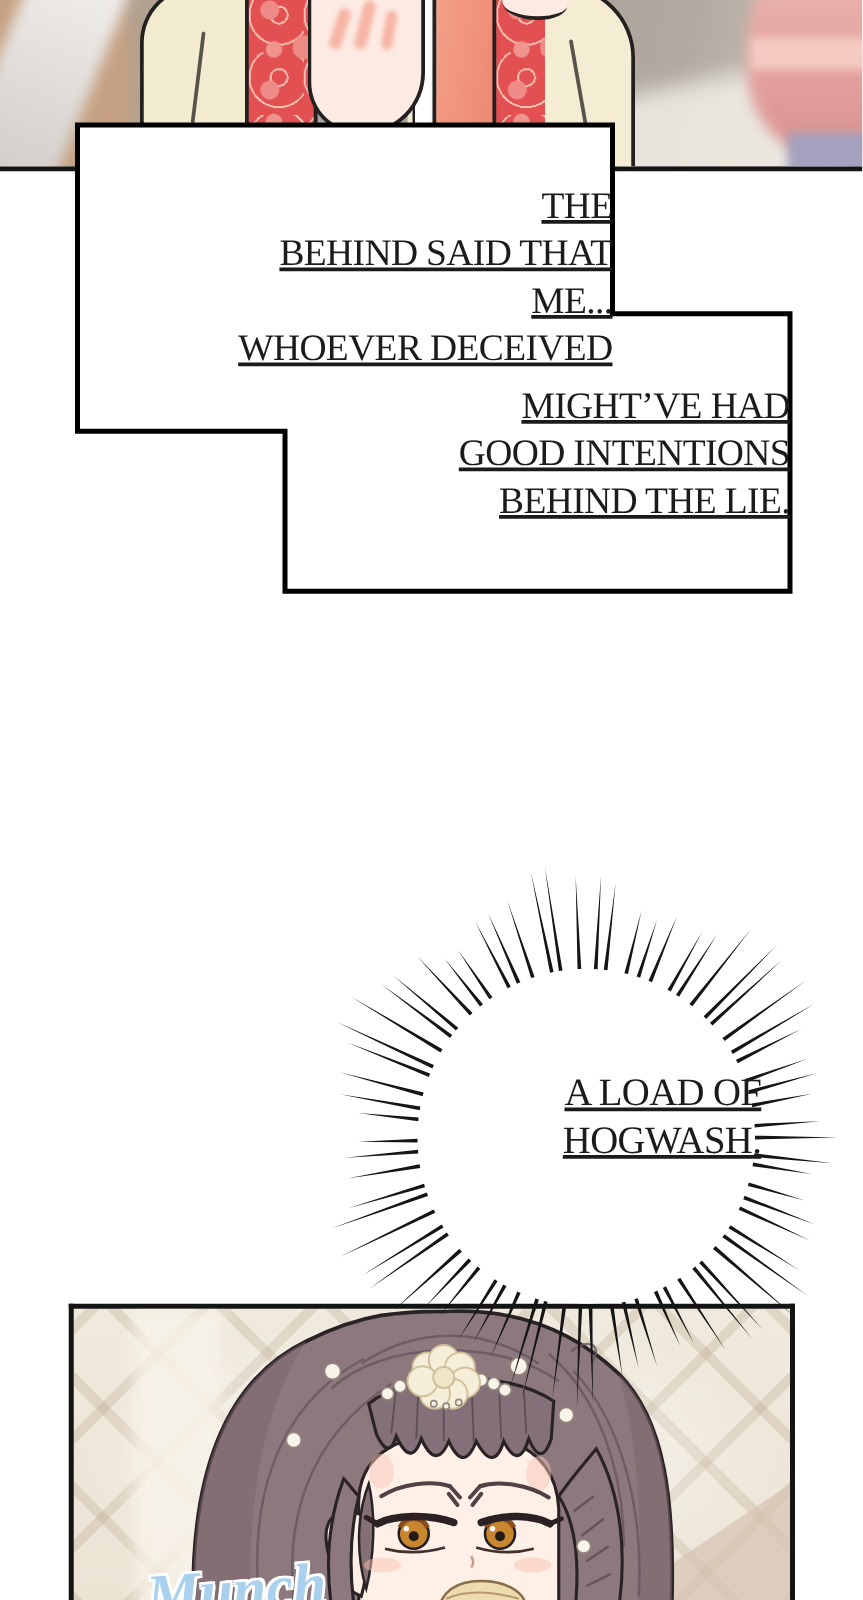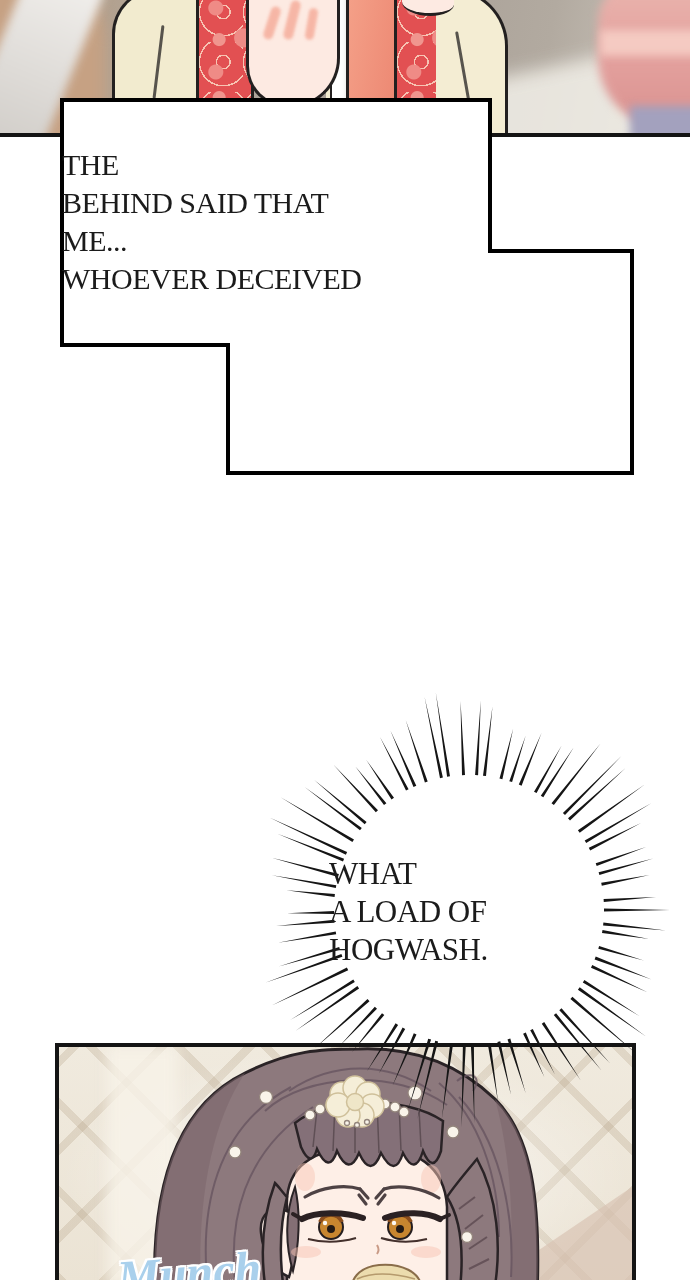--- a/index.html
+++ b/index.html
@@ -39,22 +39,22 @@
   .scarf-right{left:394px;top:-8px;width:50px;height:150px;border-left:3px solid #232020;border-right:3px solid #232020;}
   .shoulder-right{left:436px;top:-12px;width:72px;height:152px;background:#f4edd3;
                   border-right:3px solid #232020;border-top:3px solid #232020;border-radius:0 58px 0 0;}
   .hand{left:246px;top:-16px;width:94px;height:124px;background:#fdeae2;
         border:3px solid #232020;border-top:none;border-radius:4px 10px 50px 42px;}
   .blush-streak{position:absolute;background:#f5ae9c;border-radius:8px;filter:blur(1.5px);opacity:.85;}
   .chin{left:402px;top:-10px;width:52px;height:26px;background:#fdeae2;
         border-bottom:3px solid #232020;border-radius:0 0 45% 55%;}
   
   .bubble-svg{position:absolute;left:0;top:0;z-index:3;}
-  .btext{position:absolute;z-index:4;color:#1b1b1b;text-align:left;
-         font-size:30px;line-height:38px;letter-spacing:-0.5px;white-space:nowrap;}
+  .btext{position:absolute;z-index:4;color:#1b1b1b;text-align:right;
+         font-size:30px;line-height:38px;letter-spacing:-0.5px;white-space:nowrap;text-decoration:underline;}
   .b1{left:62px;top:146px;width:428px;}
   .b2{left:228px;top:306px;width:404px;}
   .b3{left:329px;top:855px;width:280px;font-size:31px;z-index:6;}
   
   .burst-svg{position:absolute;left:229px;top:670px;z-index:5;}
   
   .panel-bottom{position:absolute;left:55px;top:1043px;width:573px;height:237px;
                 border:4px solid #141414;border-bottom:none;overflow:hidden;z-index:1;
                 background:
                  repeating-linear-gradient(45deg, rgba(176,156,128,.26) 0 8px, rgba(176,156,128,0) 8px 62px),
@@ -107,20 +107,25 @@
 
   <svg class="bubble-svg" width="690" height="480" viewBox="0 0 690 480">
     <path d="M62 100 H490 V251 H632 V473 H228 V345 H62 Z" fill="#ffffff" stroke="#000000" stroke-width="4"></path>
   </svg>
   <div class="btext b1">
     <div>THE</div>
     <div>BEHIND SAID THAT</div>
     <div>ME...</div>
     <div>WHOEVER DECEIVED</div>
   </div>
+  <div class="btext b2">
+    <div>MIGHT’VE HAD</div>
+    <div>GOOD INTENTIONS</div>
+    <div>BEHIND THE LIE.</div>
+  </div>
 
   <div class="panel-bottom">
     <div class="lattice-soft"></div>
     <div class="left-band"></div>
 
     <svg class="portrait" width="573" height="237" viewBox="0 0 573 237">
       <path d="M573 140 L573 237 L430 237 Z" fill="#d9c3b3" opacity="0.7"></path>
 
       <g>
         <path d="M96 250 C 92 150 112 62 186 26 C 232 3 262 2 300 2 C 352 0 398 16 436 52 C 472 88 482 150 478 250 Z" fill="#8d797d" stroke="#2a2326" stroke-width="3"></path>
@@ -229,18 +234,17 @@
     </svg>
 
     <div class="sfx">Munch</div>
   </div>
 
   <svg class="burst-svg" width="480" height="480" viewBox="0 0 480 480">
     <circle cx="240" cy="240" r="133" fill="#ffffff"></circle>
     <path id="burst-rays" d="M375.0 238.5L441.0 240.0L375.0 241.5ZM374.4 252.6L436.8 260.6L374.1 255.6ZM373.5 260.0L420.3 269.1L373.0 263.0ZM370.1 276.0L414.8 290.4L369.3 278.8ZM366.7 286.6L422.5 309.4L365.6 289.4ZM363.2 295.1L418.9 322.4L362.0 297.8ZM355.4 310.1L410.7 346.3L353.8 312.6ZM350.7 317.3L417.3 366.8L348.9 319.7ZM343.4 326.8L406.8 383.3L341.4 329.1ZM332.5 338.3L381.4 393.7L330.3 340.3ZM327.1 343.2L372.9 401.1L324.8 345.1ZM315.2 352.1L351.9 410.8L312.8 353.7ZM303.8 359.0L326.2 405.0L301.2 360.3ZM296.8 362.4L315.3 406.9L294.1 363.7ZM281.3 368.5L296.7 423.2L278.5 369.4ZM271.3 371.3L282.0 424.9L268.4 372.0ZM261.7 373.3L269.1 432.2L258.7 373.7ZM244.9 374.9L245.4 453.1L241.9 375.0ZM236.8 375.0L232.5 457.0L233.9 374.9ZM224.1 374.1L212.8 449.2L221.1 373.7ZM209.1 371.4L188.4 449.1L206.2 370.7ZM202.1 369.6L178.5 441.7L199.2 368.7ZM187.5 364.4L163.4 416.0L184.8 363.2ZM176.2 359.0L149.6 404.1L173.6 357.5ZM169.1 354.9L137.8 401.5L166.6 353.3ZM155.3 345.1L122.8 382.3L153.0 343.2ZM148.0 338.8L110.3 376.3L145.8 336.7ZM140.5 331.3L86.1 378.1L138.5 329.0ZM130.1 318.4L66.4 360.9L128.4 316.0ZM125.8 312.0L61.2 350.1L124.3 309.5ZM119.2 300.2L42.7 335.6L117.9 297.5ZM113.4 286.8L36.2 312.8L112.4 284.0ZM111.0 279.8L49.6 296.5L110.2 277.0ZM107.2 264.3L48.8 272.8L106.7 261.4ZM105.6 252.7L47.1 256.1L105.4 249.7ZM105.1 244.0L58.0 243.3L105.0 241.0ZM105.6 227.0L57.4 220.3L105.9 224.0ZM106.8 218.1L42.9 205.3L107.3 215.2ZM109.1 206.9L42.7 187.8L109.9 204.0ZM114.0 191.5L48.4 163.8L115.1 188.7ZM116.9 184.7L40.4 147.6L118.1 182.0ZM123.4 171.9L51.6 127.2L125.0 169.4ZM131.0 160.3L76.0 117.3L132.8 157.9ZM135.7 154.3L85.3 110.1L137.6 152.1ZM146.8 142.3L104.5 94.8L149.0 140.3ZM155.0 135.1L126.4 96.6L157.4 133.3ZM162.5 129.4L137.3 89.9L165.0 127.8ZM177.0 120.6L151.0 66.9L179.6 119.3ZM184.5 116.9L161.4 60.4L187.3 115.7ZM195.9 112.4L176.7 50.0L198.7 111.5ZM211.0 108.2L195.6 27.1L213.9 107.6ZM218.1 106.8L206.8 22.8L221.0 106.3ZM233.0 105.2L231.5 30.9L236.0 105.1ZM246.1 105.1L251.8 30.6L249.1 105.3ZM254.0 105.7L263.5 36.3L257.0 106.1ZM270.5 108.5L284.2 58.5L273.4 109.2ZM280.3 111.2L296.7 65.5L283.1 112.1ZM289.8 114.5L312.6 62.8L292.6 115.7ZM305.0 121.7L332.7 75.5L307.6 123.1ZM311.8 125.7L344.8 77.2L314.3 127.3ZM322.5 133.2L371.7 73.3L324.9 135.0ZM333.9 143.0L392.4 86.1L336.0 145.1ZM339.0 148.2L396.3 98.2L341.0 150.4ZM348.9 160.3L415.7 114.4L350.7 162.7ZM355.7 170.5L422.6 133.0L357.2 173.1ZM359.8 177.8L412.0 153.1L361.2 180.5ZM366.7 193.3L417.1 176.9L367.7 196.1ZM369.6 202.2L424.2 188.5L370.4 205.1ZM372.2 212.8L420.5 204.9L372.8 215.7ZM374.6 229.1L427.0 226.9L374.8 232.0Z" fill="#151515"></path>
   </svg>
   <div class="btext b3">
-    <div>WHAT</div>
     <div>A LOAD OF</div>
     <div>HOGWASH.</div>
   </div>
 
 </div>
 
 </body></html>

